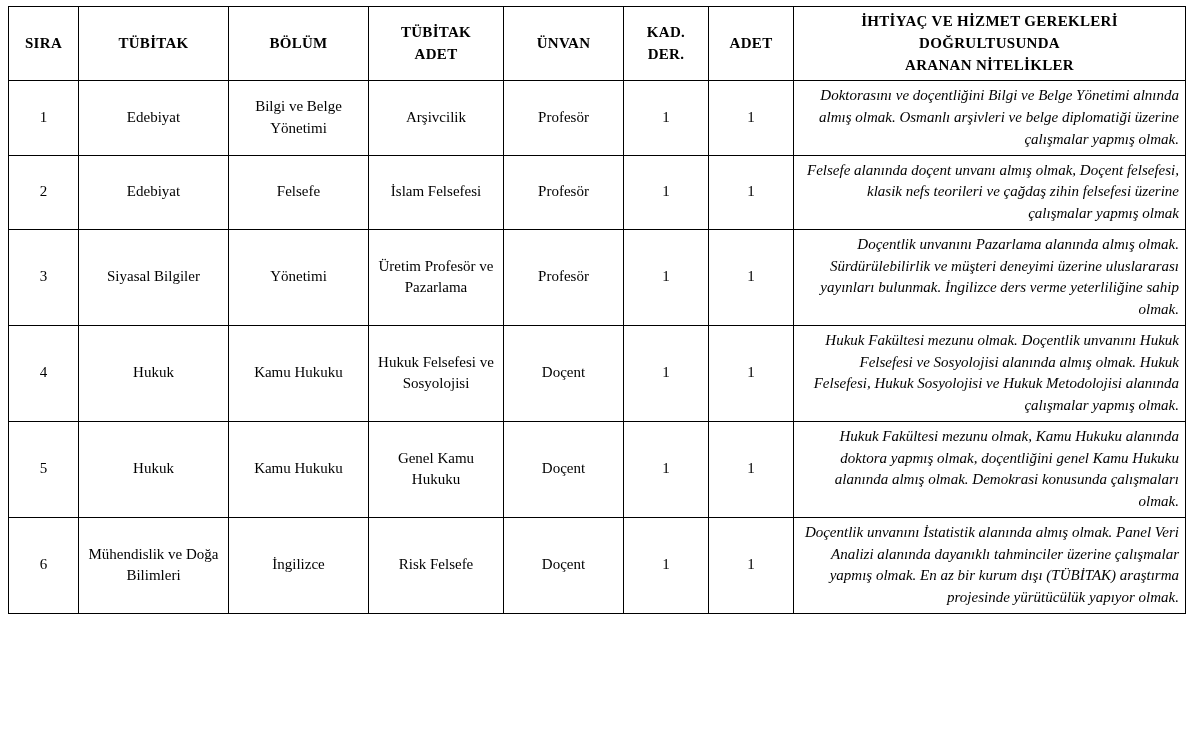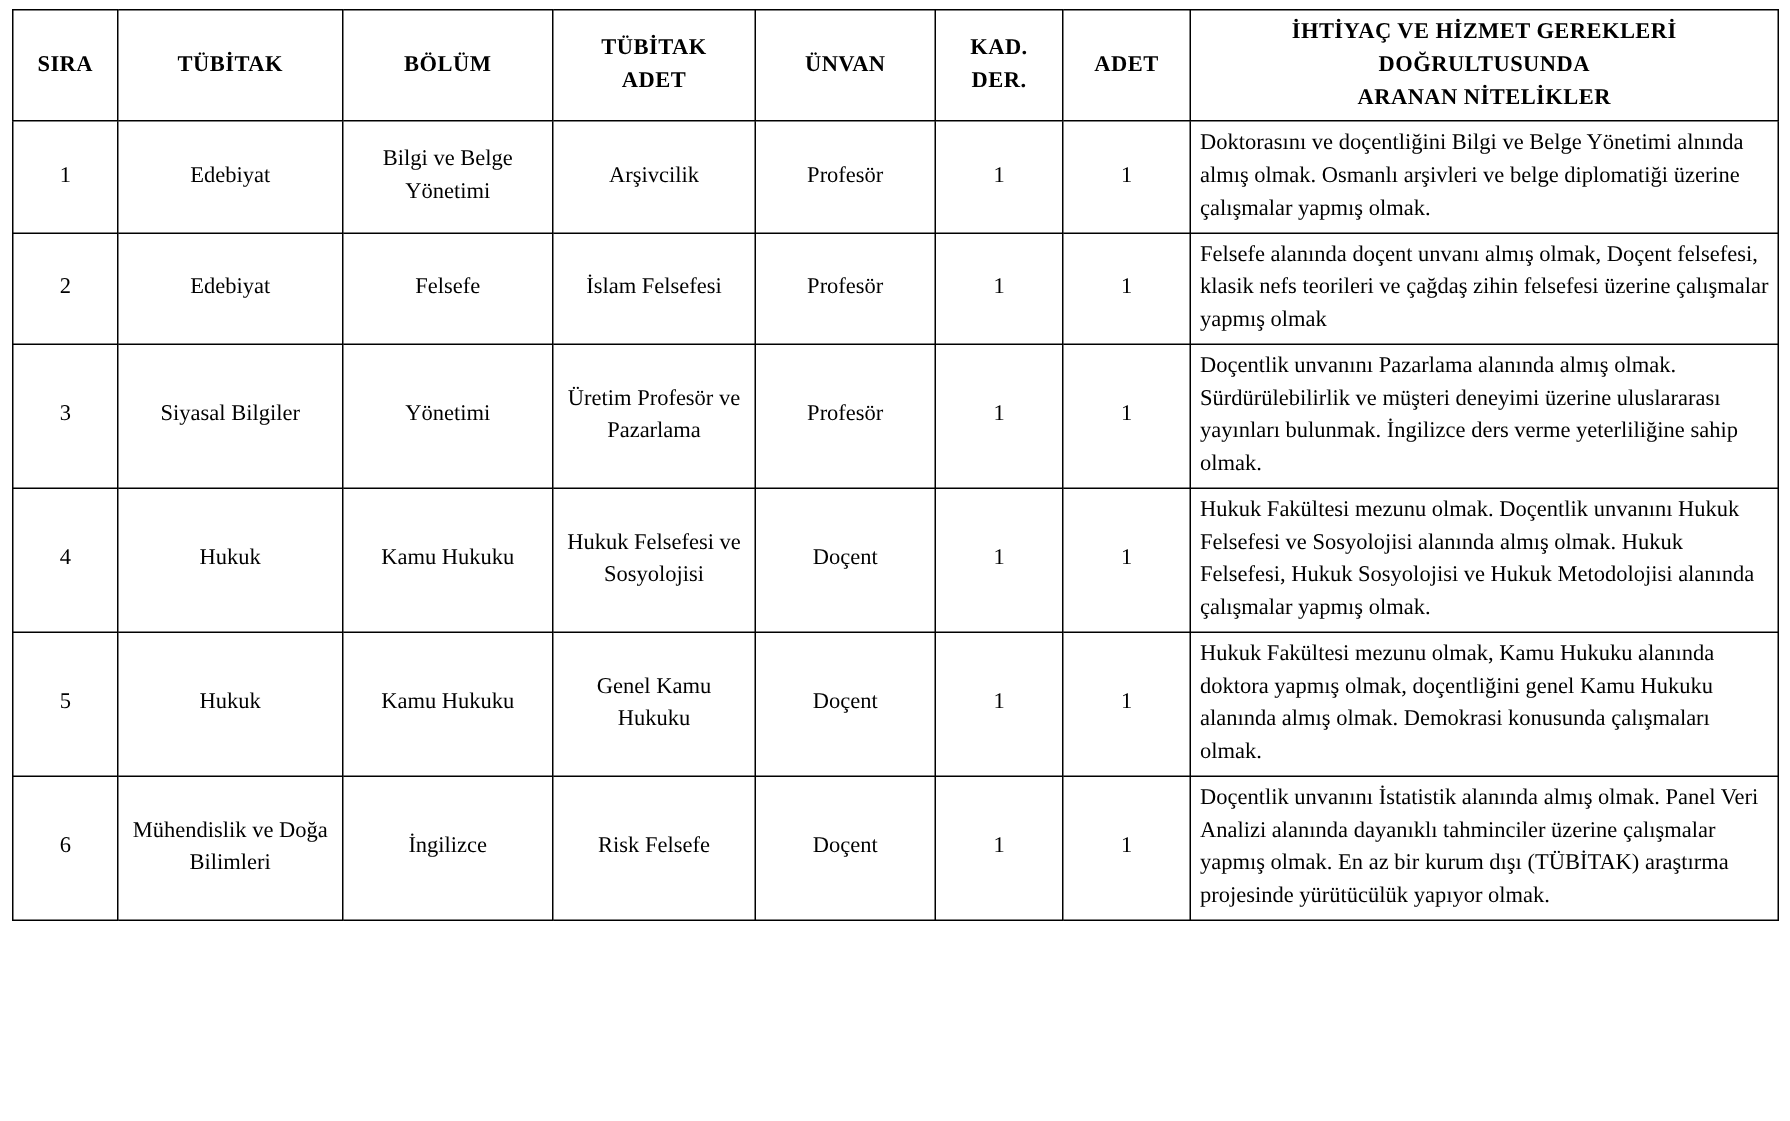--- a/index.html
+++ b/index.html
@@ -45,24 +45,25 @@
   col.c-fakulte  { width: 150px; }
   col.c-bolum    { width: 140px; }
   col.c-anabilim { width: 135px; }
   col.c-unvan    { width: 120px; }
   col.c-kadder   { width: 85px; }
   col.c-adet     { width: 85px; }
   col.c-nitelik  { width: 392px; }
 
   td.center { text-align: center; }
   td.nitelik {
-    text-align: left;
+    text-align: right;
     vertical-align: top;
     padding: 8px 10px 8px 10px;
     line-height: 1.55;
+    font-style: italic;
   }
   .hdr-lines span { display: block; }
 </style>
 </head>
 <body>
 
 <div class="page">
   <table class="kadro">
     <colgroup>
       <col class="c-sira">

